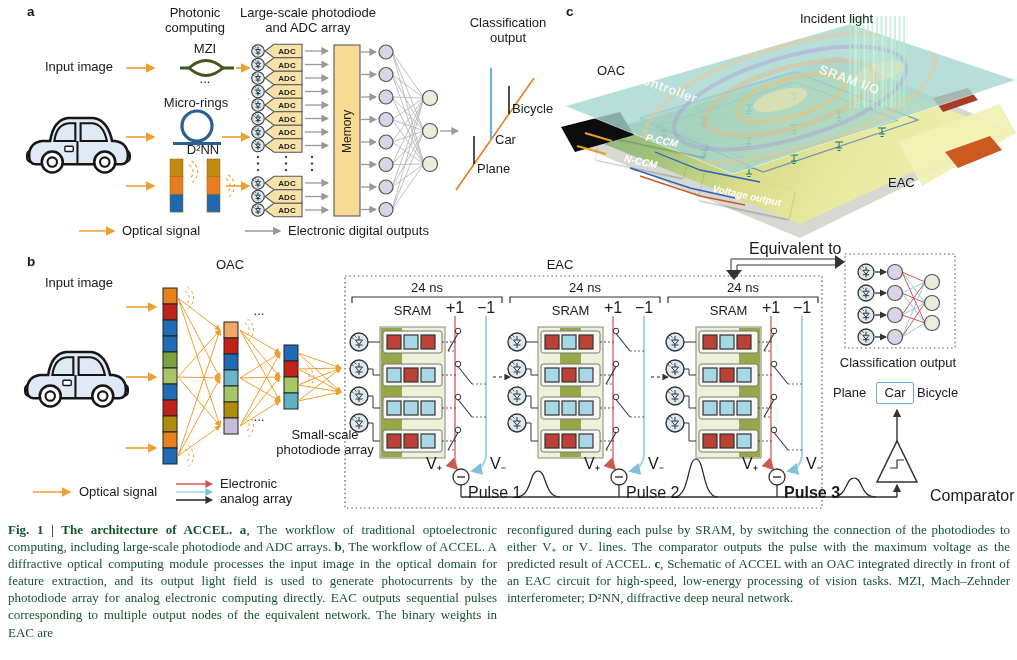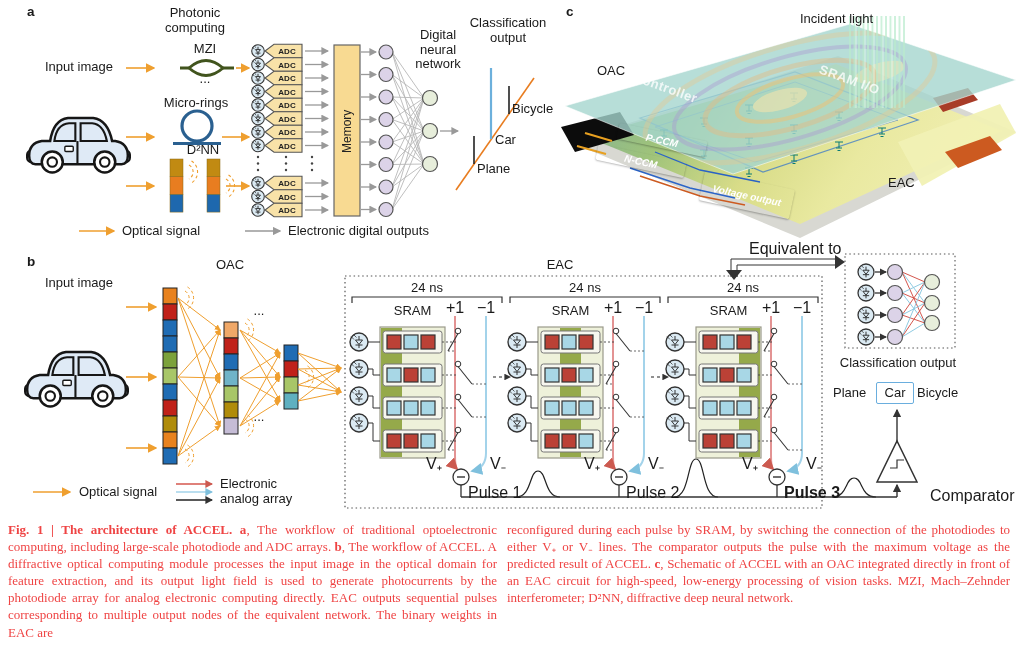--- a/index.html
+++ b/index.html
@@ -4,21 +4,21 @@
 <style>
   html,body{margin:0;padding:0;background:#fff;}
   #figure{position:relative;width:1017px;height:660px;background:#fff;overflow:hidden;
           font-family:"Liberation Sans",sans-serif;}
   #art{position:absolute;left:0;top:0;}
   .lbl{position:absolute;font:13px "Liberation Sans",sans-serif;color:#1a1a1a;white-space:nowrap;line-height:1.12;}
   .ctr{text-align:center;white-space:normal;}
   .bold{font-weight:bold;font-size:13.5px;}
   .sm{font-size:16px;}
   .wrap{white-space:normal;}
-  .capcol{position:absolute;font:13px/1.315 "Liberation Serif",serif;color:#ef4444;text-align:justify;}
+  .capcol{position:absolute;font:13px/1.315 "Liberation Serif",serif;color:#14532d;text-align:justify;}
   .capcol b{font-weight:bold;}
   .c-rot{position:absolute;color:rgba(255,255,255,0.78);font:700 13px "Liberation Sans",sans-serif;
          transform:rotate(20deg);letter-spacing:0.5px;}
   .c-box{position:absolute;display:flex;align-items:center;justify-content:center;color:#fff;
          font:italic 700 10px "Liberation Sans",sans-serif;border-radius:2px;transform:rotate(12deg);
          text-align:center;line-height:11px;box-shadow:0 1px 2px rgba(0,0,0,0.3);}
   .carbox{position:absolute;border:1.5px solid #6aaede;border-radius:2px;width:36px;height:20px;
           display:flex;align-items:center;justify-content:center;}
   svg text.st{font:700 8px "Liberation Sans",sans-serif;fill:#222;}
   svg text.mem{font:12px "Liberation Sans",sans-serif;fill:#222;}
@@ -692,38 +692,39 @@
         <line x1="856" y1="16" x2="856" y2="108" stroke="rgba(240,255,245,0.8)" stroke-width="0.8"></line>
         <line x1="865" y1="16" x2="865" y2="108" stroke="rgba(240,255,245,0.8)" stroke-width="0.8"></line>
         <line x1="874" y1="16" x2="874" y2="108" stroke="rgba(240,255,245,0.8)" stroke-width="0.8"></line>
         <line x1="883" y1="16" x2="883" y2="108" stroke="rgba(240,255,245,0.8)" stroke-width="0.8"></line>
         <line x1="892" y1="16" x2="892" y2="108" stroke="rgba(240,255,245,0.8)" stroke-width="0.8"></line>
       </g>
     </svg>
 
   <div class="lbl bold" style="left:27px;top:4px">a</div>
   <div class="lbl ctr" style="left:150px;top:6px;width:90px">Photonic computing</div>
-  <div class="lbl ctr" style="left:406px;top:28px;width:64px">Digital neural network</div>
+  <div class="lbl ctr" style="left:232px;top:6px;width:152px">Large-scale photodiode and ADC array</div>
   <div class="lbl ctr" style="left:452px;top:16px;width:112px">Classification output</div>
   <div class="lbl" style="left:45px;top:60px">Input image</div>
   <div class="lbl ctr" style="left:180px;top:42px;width:50px">MZI</div>
   <div class="lbl ctr" style="left:185px;top:72px;width:40px">...</div>
   <div class="lbl ctr" style="left:148px;top:96px;width:96px">Micro-rings</div>
   <div class="lbl ctr" style="left:173px;top:143px;width:60px">D²NN</div>
   <div class="lbl" style="left:477px;top:162px">Plane</div>
   <div class="lbl" style="left:495px;top:133px">Car</div>
   <div class="lbl" style="left:512px;top:102px">Bicycle</div>
   <div class="lbl" style="left:122px;top:224px">Optical signal</div>
   <div class="lbl" style="left:288px;top:224px">Electronic digital outputs</div>
 
   <div class="lbl bold" style="left:27px;top:254px">b</div>
   <div class="lbl" style="left:45px;top:276px">Input image</div>
   <div class="lbl ctr" style="left:200px;top:258px;width:60px">OAC</div>
   <div class="lbl ctr" style="left:246px;top:304px;width:26px">...</div>
   <div class="lbl ctr" style="left:246px;top:410px;width:26px">...</div>
+  <div class="lbl ctr" style="left:258px;top:428px;width:134px">Small-scale photodiode array</div>
   <div class="lbl ctr" style="left:520px;top:258px;width:80px">EAC</div>
   <div class="lbl sm" style="left:749px;top:240px">Equivalent to</div>
   <div class="lbl ctr" style="left:818px;top:356px;width:160px">Classification output</div>
   <div class="lbl" style="left:833px;top:386px">Plane</div>
   <div class="carbox" style="left:876px;top:382px">
     <span class="lbl" style="position:static">Car</span>
   </div>
   <div class="lbl" style="left:917px;top:386px">Bicycle</div>
   <div class="lbl sm" style="left:930px;top:487px">Comparator</div>
   <div class="lbl" style="left:79px;top:485px">Optical signal</div>

